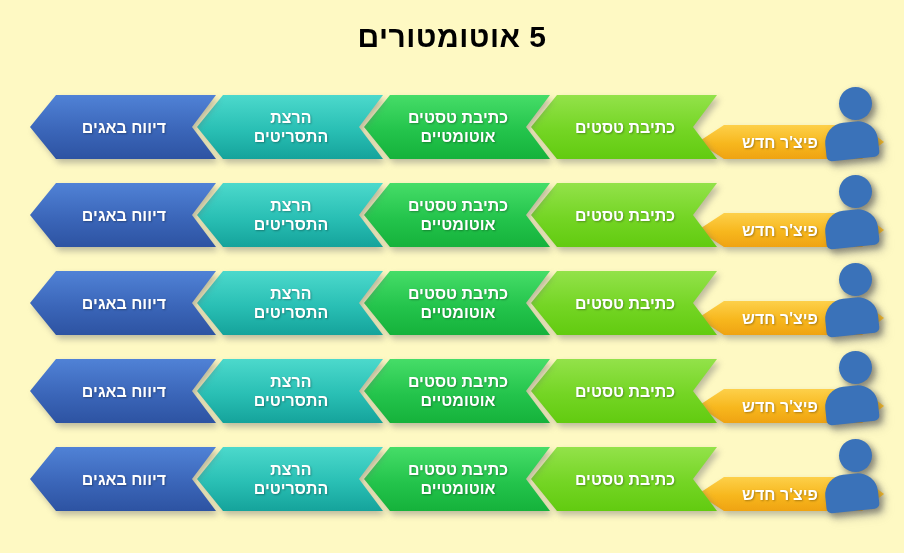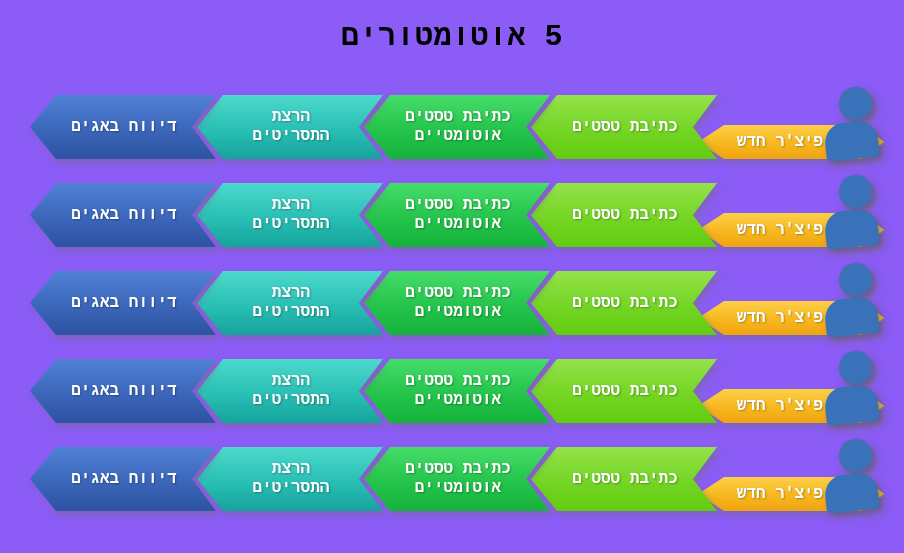--- a/index.html
+++ b/index.html
@@ -1,21 +1,21 @@
 <!DOCTYPE html>
 <html><head>
 <meta charset="utf-8">
 <style>
   html,body{margin:0;padding:0;background:#ffffff;}
   .canvas{
     position:relative;
     width:904px;height:553px;
-    background:#8b5cf6;
+    background:#fef9c3;
     overflow:hidden;
-    font-family:Liberation Mono, monospace;
+    font-family:Liberation Sans, sans-serif;
   }
   .title{
     position:absolute;top:20px;left:0;width:100%;
     text-align:center;direction:rtl;
     font-size:30px;font-weight:bold;color:#000;
     letter-spacing:0.5px;
   }
   .rows{
     position:absolute;top:95px;left:30px;
     display:flex;flex-direction:column;gap:24px;

